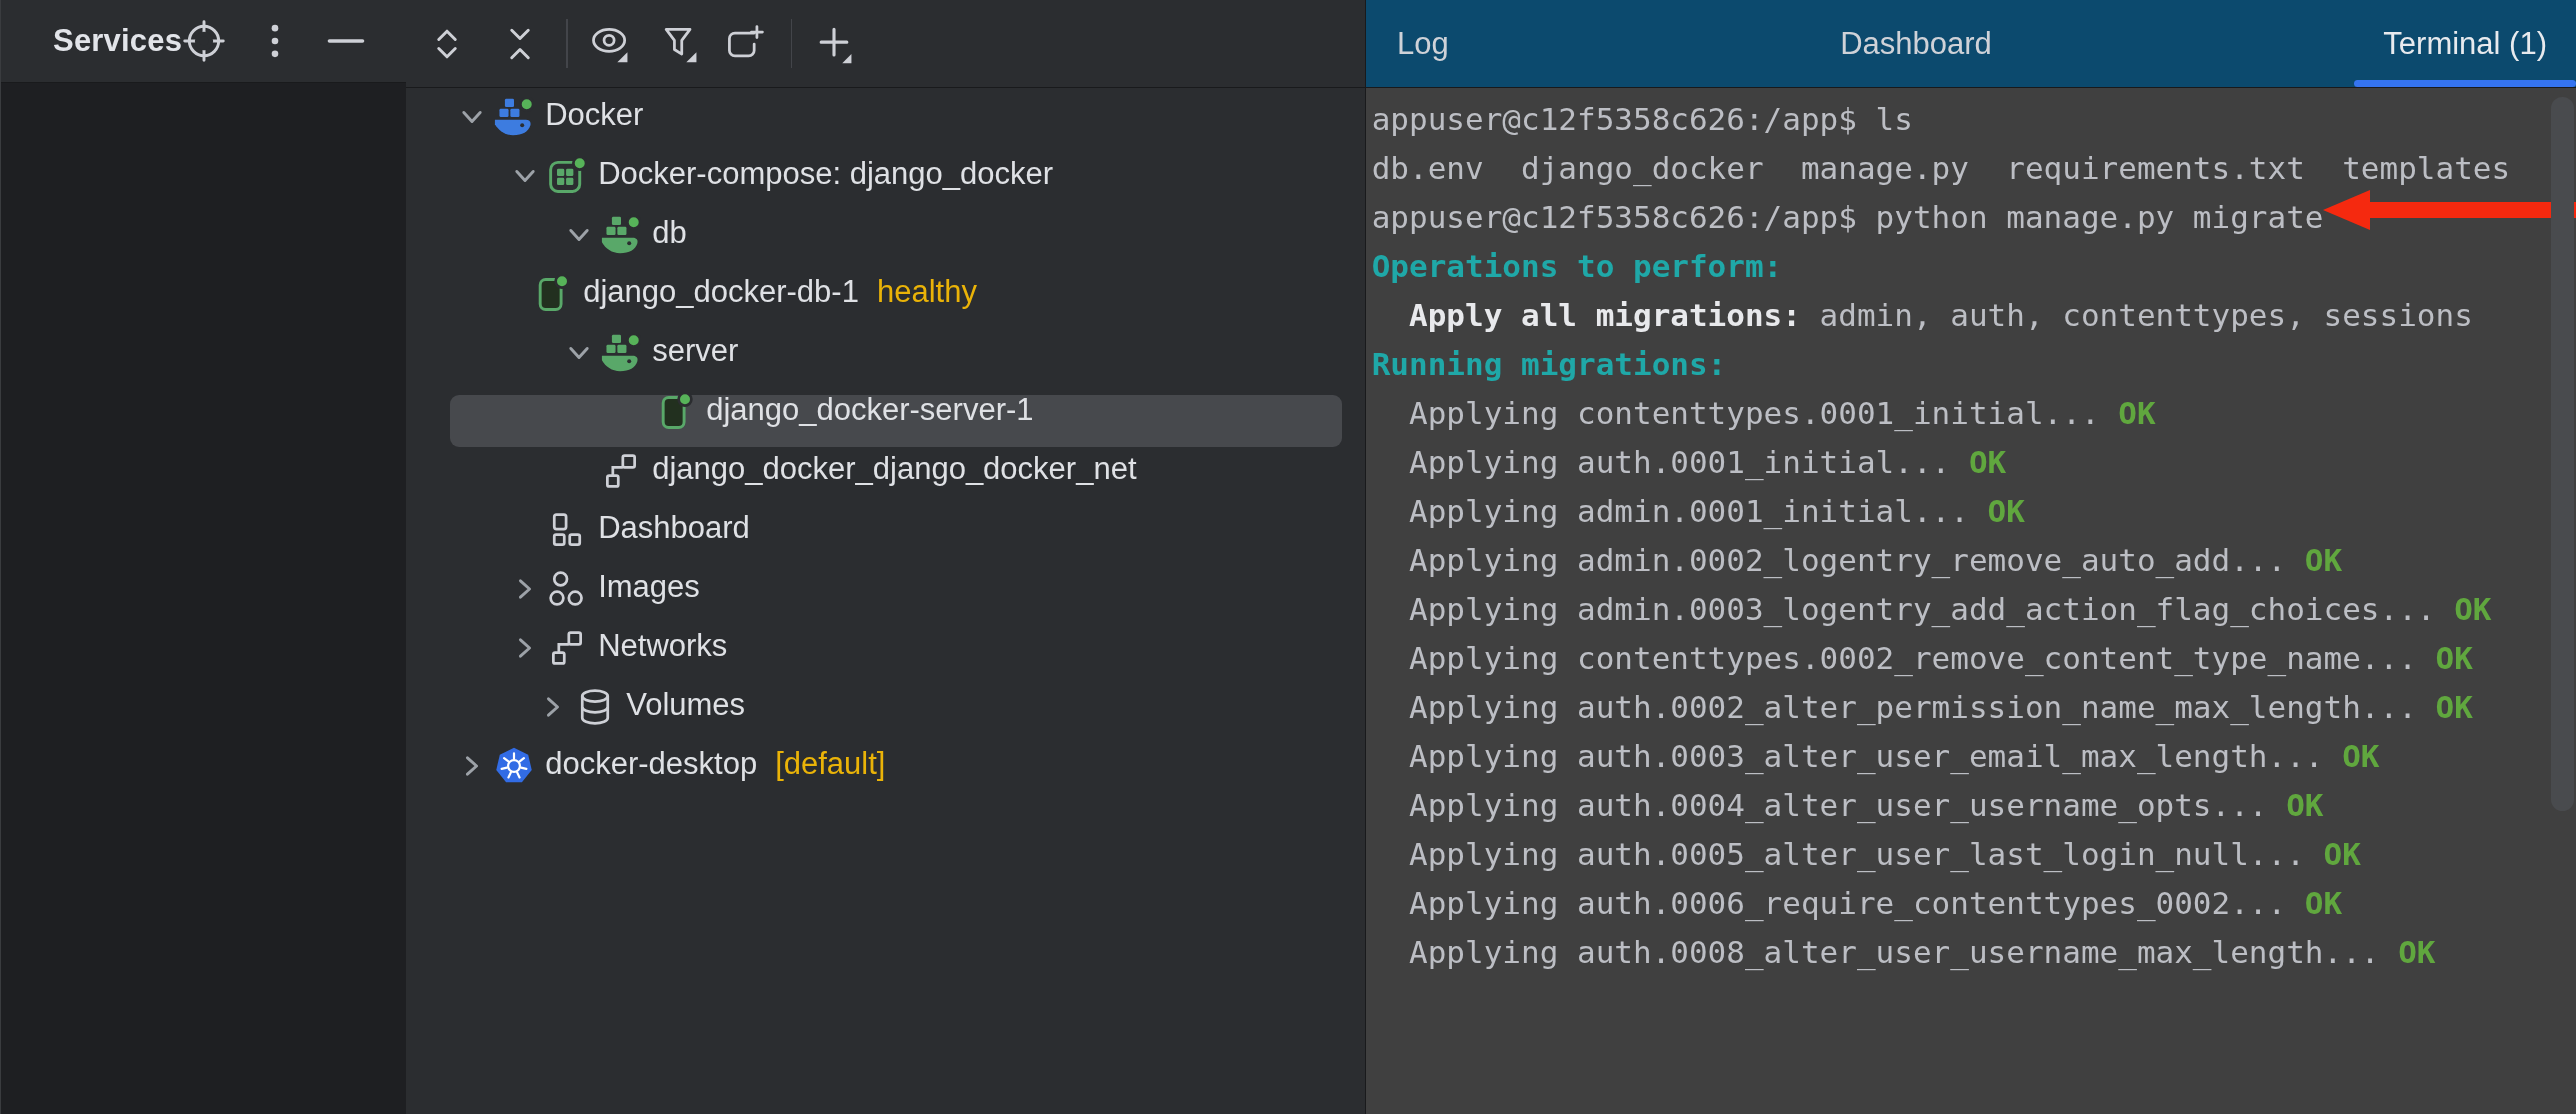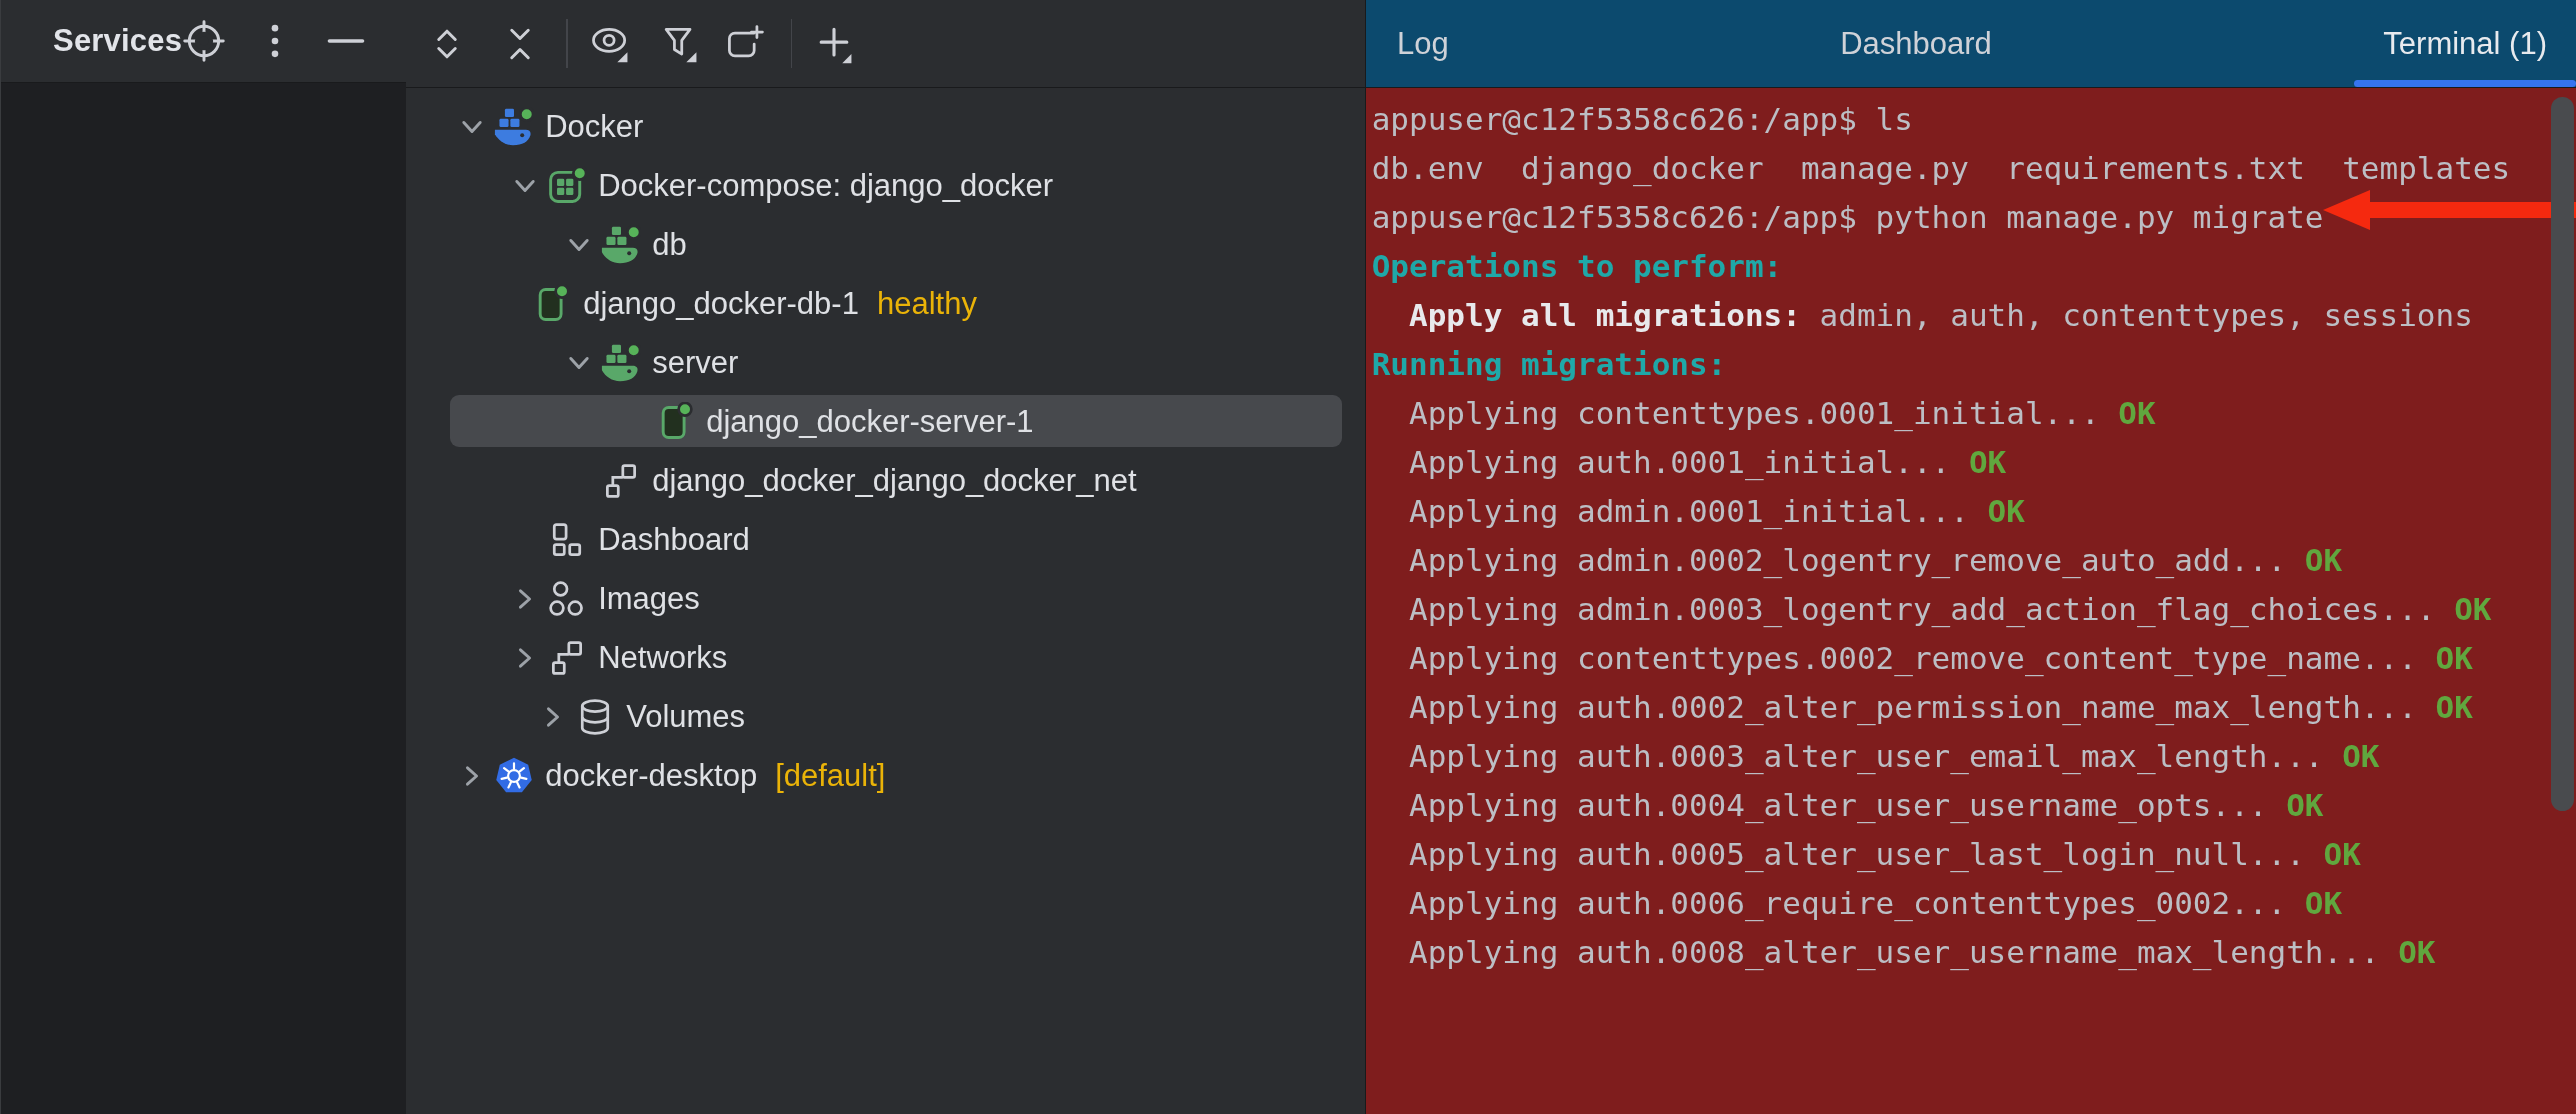--- a/index.html
+++ b/index.html
@@ -13,37 +13,37 @@
   .hicon{width:44px;height:44px;display:flex;align-items:center;justify-content:center;cursor:default;}
   
   .main{flex:1;display:flex;min-height:0;}
   .left{width:959px;flex:none;background:#2b2d30;border-right:1.8px solid #191a1c;display:flex;flex-direction:column;}
   .toolbar{height:87px;flex:none;border-bottom:1.8px solid #191a1c;display:flex;align-items:center;padding-left:19px;}
   .ticon{width:44px;height:44px;display:flex;align-items:center;justify-content:center;}
   .tsep{width:1.8px;height:49px;background:#43454a;margin:0 20px 0 23.6px;flex:none;}
   .gap32{margin-right:29px;} .gap28{margin-right:25.5px;} .gap24{margin-right:22px;}
   
   .tree{padding-top:9px;position:relative;flex:1;}
-  .trow{height:59px;display:flex;align-items:center;position:relative;font-size:31px;color:#dfe1e5;cursor:default;}
+  .trow{height:59px;display:flex;align-items:flex-start;position:relative;font-size:31px;color:#dfe1e5;cursor:default;}
   .trow.selected::before{content:"";position:absolute;left:44px;right:23px;top:2.7px;bottom:3.6px;
     background:#47494d;border-radius:9px;z-index:0;}
   .trow>*{position:relative;z-index:1;}
   .chev{width:44px;height:40px;flex:none;display:flex;align-items:center;justify-content:center;}
   .nicon{width:40px;height:40px;flex:none;margin-right:11px;display:flex;align-items:center;justify-content:center;}
   .tlabel{white-space:nowrap;}
   .tstatus{color:#eab308;margin-left:18px;white-space:nowrap;}
   
   .right{flex:1;display:flex;flex-direction:column;min-width:0;}
   .tabbar{height:87px;flex:none;background:#0c4a6e;border-bottom:1.8px solid #191a1c;
     display:flex;align-items:stretch;padding-left:1.8px;justify-content:space-between;}
   .tab{position:relative;display:flex;align-items:center;padding:0 29px;font-size:31px;color:#cfd2d8;cursor:default;}
   .tab.active{color:#e8eaee;}
   .tab.active .underline{position:absolute;left:0;right:0;bottom:0;height:7.3px;border-radius:4.5px;background:#3574f0;}
   
-  .terminal{flex:1;background:#7f1d1d;position:relative;overflow:hidden;
+  .terminal{flex:1;background:#404040;position:relative;overflow:hidden;
     padding:7.3px 0 0 5.5px;font-family:"DejaVu Sans Mono",monospace;font-size:31px;line-height:49px;color:#bcbec4;}
   .tl{white-space:pre;}
   .tl .teal{color:#1fa8a8;font-weight:bold;}
   .tl .b{color:#e8e9ec;font-weight:bold;}
   .tl .ok{color:#60a73e;font-weight:bold;}
   
   .arrow{position:absolute;left:957px;top:102px;width:378px;height:40px;pointer-events:none;}
   .arrow .head{position:absolute;left:0;top:0;width:0;height:0;
     border-top:20px solid transparent;border-bottom:20px solid transparent;border-right:47px solid #f5290f;}
   .arrow .shaft{position:absolute;left:44px;right:0;top:11.8px;height:16.4px;background:#f5290f;}

